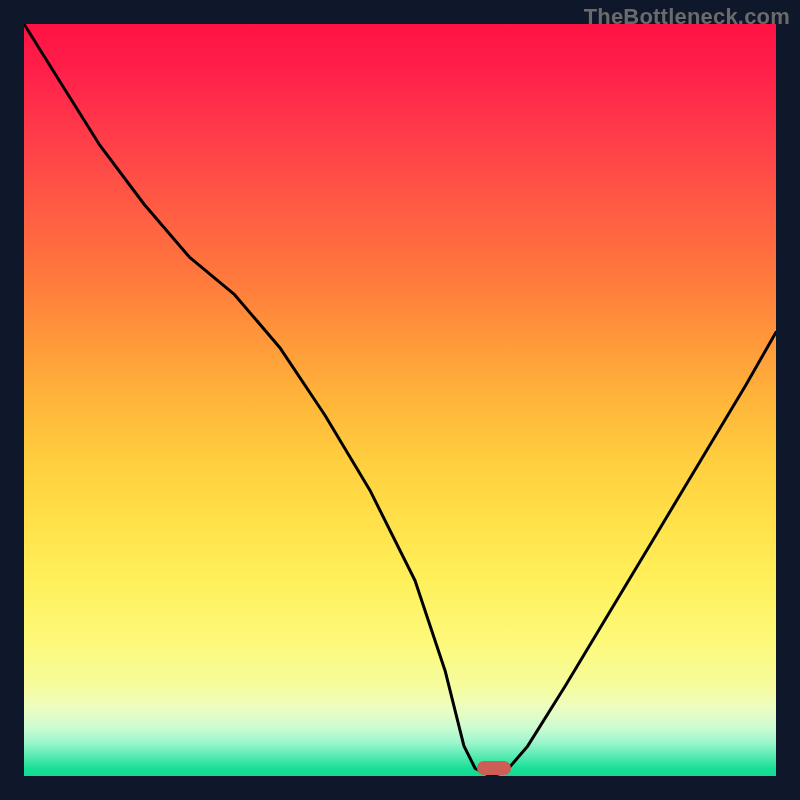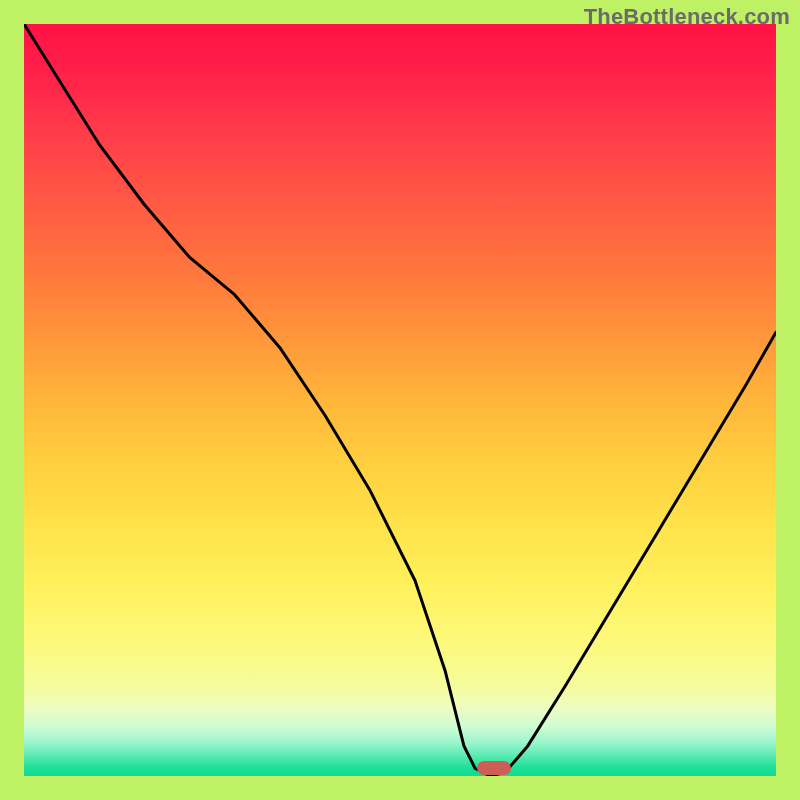--- a/index.html
+++ b/index.html
@@ -8,21 +8,21 @@
     width: 800px;
     height: 800px;
     background: #000;
     overflow: hidden;
     font-family: Arial, Helvetica, sans-serif;
   }
   .frame {
     position: relative;
     width: 800px;
     height: 800px;
-    background: #bef264;
+    background: #0f172a;
   }
   .watermark {
     position: absolute;
     top: 4px;
     right: 10px;
     font-size: 22px;
     font-weight: 600;
     color: #6b6b6b;
     letter-spacing: 0.2px;
     z-index: 10;

